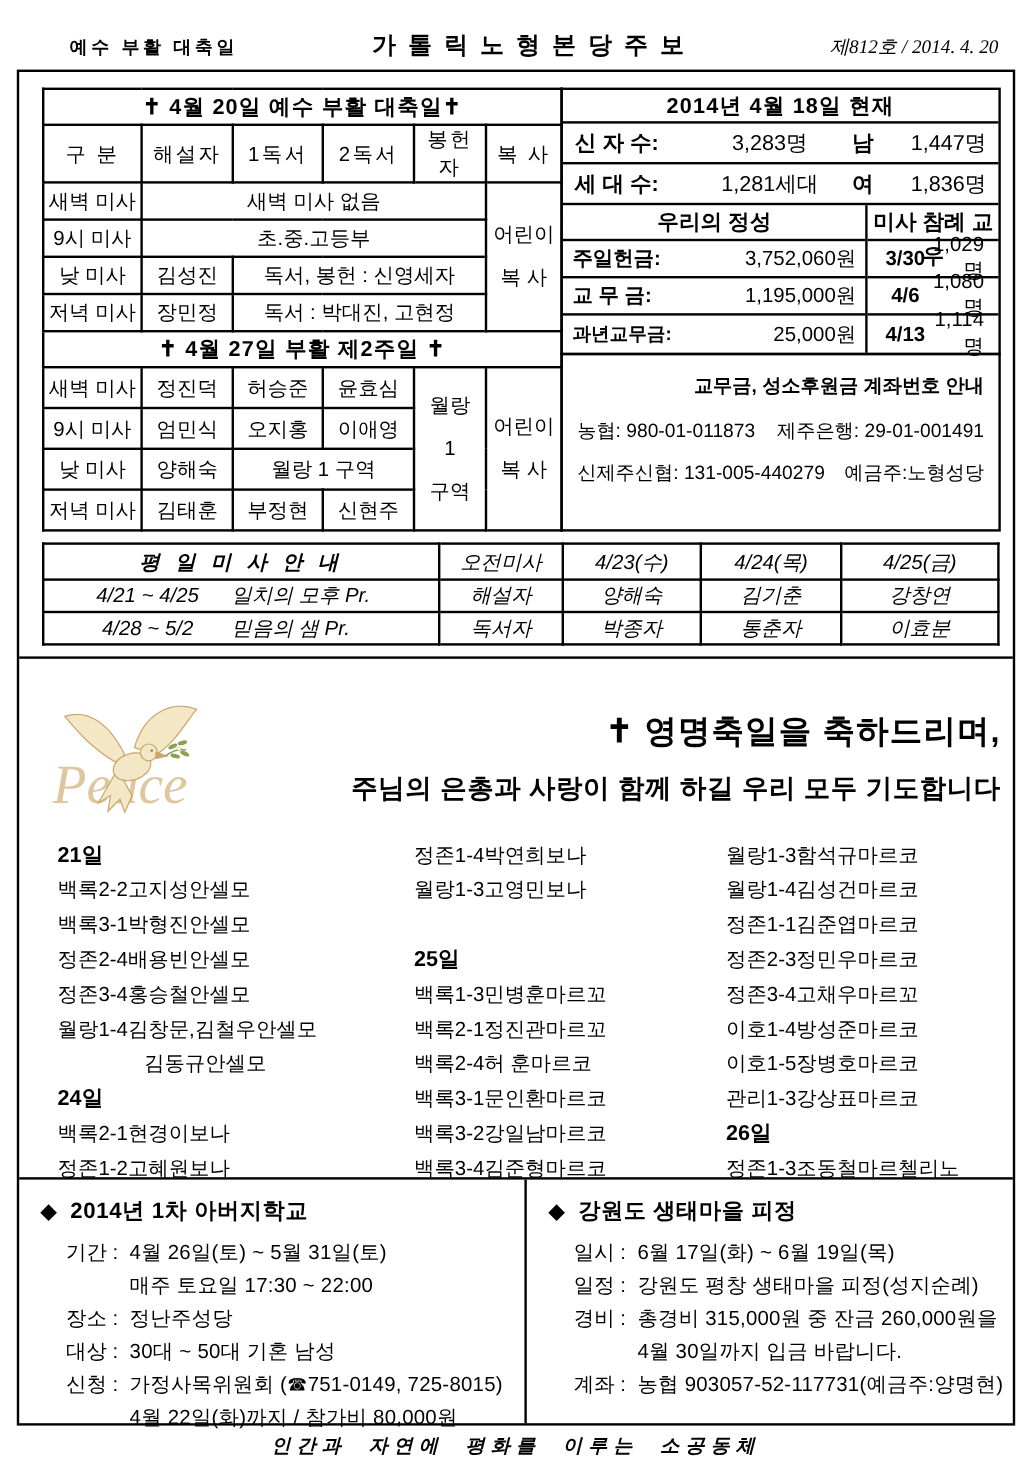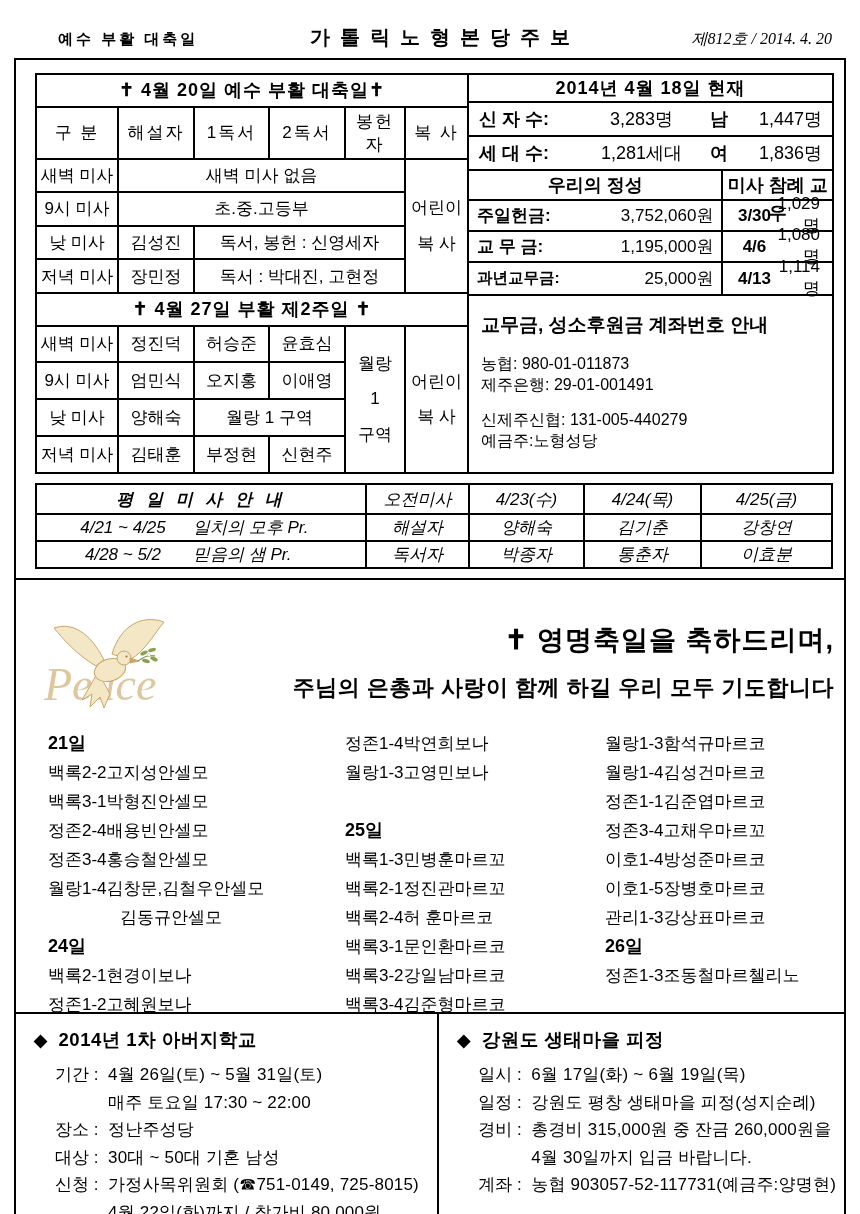--- a/index.html
+++ b/index.html
@@ -51,22 +51,22 @@
                text-align:center; font-weight:bold; font-size:18px; }
   .off-row, .att-row { display:flex; align-items:center; height:31px; padding:0 8px;
                border-bottom:2px solid #000; font-size:17px; }
   .off-row:last-child, .att-row:last-child { border-bottom:none; }
   .o-label { font-weight:bold; white-space:nowrap; }
   .o-val   { flex:1; text-align:right; }
   .a-date  { font-weight:bold; width:46px; text-align:center; }
   .a-count { flex:1; text-align:right; padding-right:4px; }
 
   .account-box { border:2px solid #000; margin-top:-2px; flex:1; padding:12px 12px 6px; }
-  .acc-title { text-align:left; font-weight:bold; font-size:19px; margin:4px 0 16px; }
-  .acc-line  { display:flex; justify-content:space-between; font-size:16px; margin-bottom:14px;flex-direction:column; }
+  .acc-title { text-align:right; font-weight:bold; font-size:16px; margin:4px 0 16px; }
+  .acc-line  { display:flex; justify-content:space-between; font-size:16px; margin-bottom:14px; }
 
   .weekday-table { width:796px; margin-top:9px; font-style:italic; }
   .weekday-table td { border:2px solid #000; text-align:center; font-size:17px; height:27px; padding:0 2px;margin-left:12px; }
   .weekday-table tr.w-head td { height:30px; }
   .w-title { font-weight:bold; font-size:18px; letter-spacing:4px; font-style:italic; }
   .flexline { display:flex; align-items:center; padding:0 14px; }
   .w-period { width:140px; text-align:center; }
   .w-group  { flex:1; text-align:left;font-style:italic; }
 
   
@@ -347,20 +347,21 @@
           <div>백록2-1정진관마르꼬</div>
           <div>백록2-4허 훈마르코</div>
           <div>백록3-1문인환마르코</div>
           <div>백록3-2강일남마르코</div>
           <div>백록3-4김준형마르코</div>
         </div>
         <div class="name-col c3">
           <div>월랑1-3함석규마르코</div>
           <div>월랑1-4김성건마르코</div>
           <div>정존1-1김준엽마르코</div>
+          <div>정존2-3정민우마르코</div>
           <div>정존3-4고채우마르꼬</div>
           <div>이호1-4방성준마르코</div>
           <div>이호1-5장병호마르코</div>
           <div>관리1-3강상표마르코</div>
           <div class="nh">26일</div>
           <div>정존1-3조동철마르첼리노</div>
         </div>
       </div>
     </section>
 

